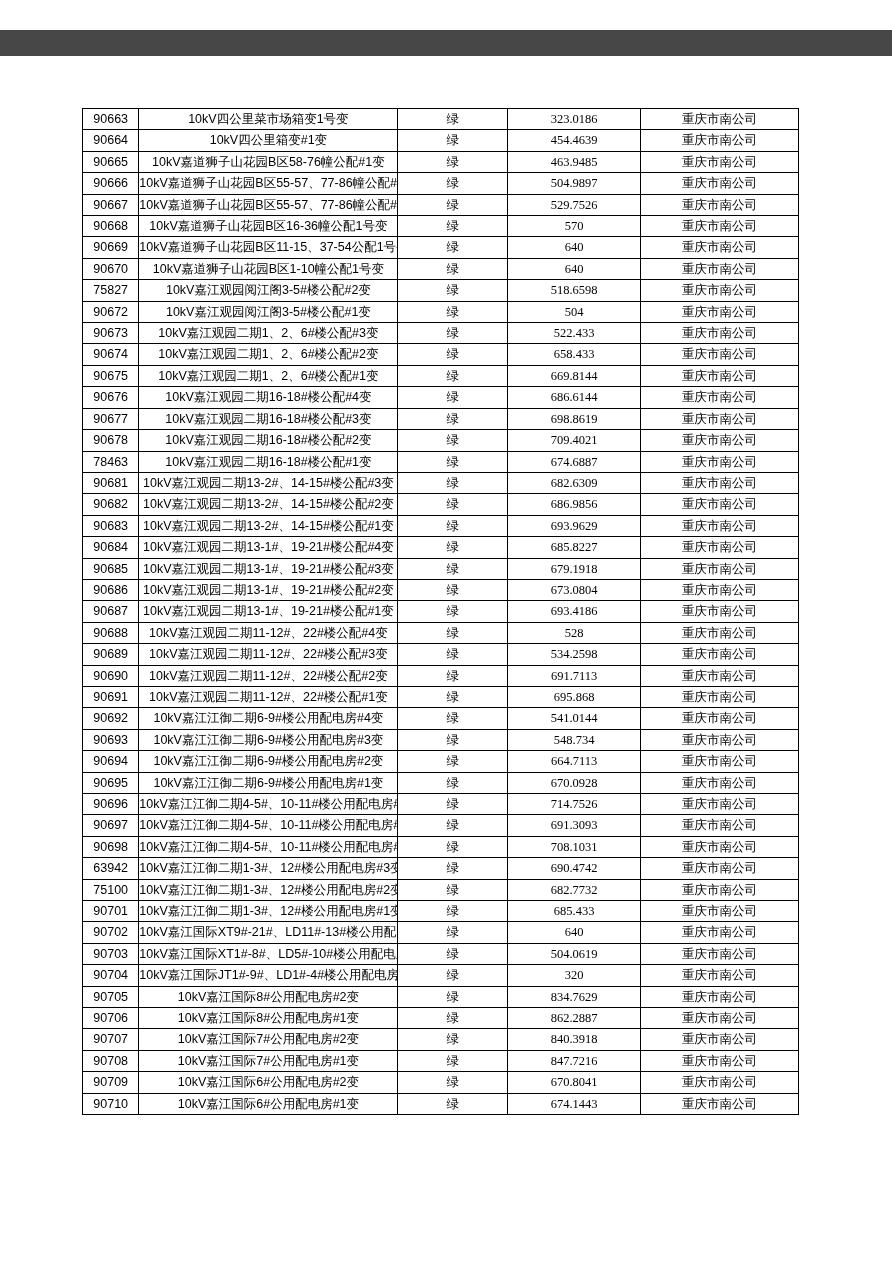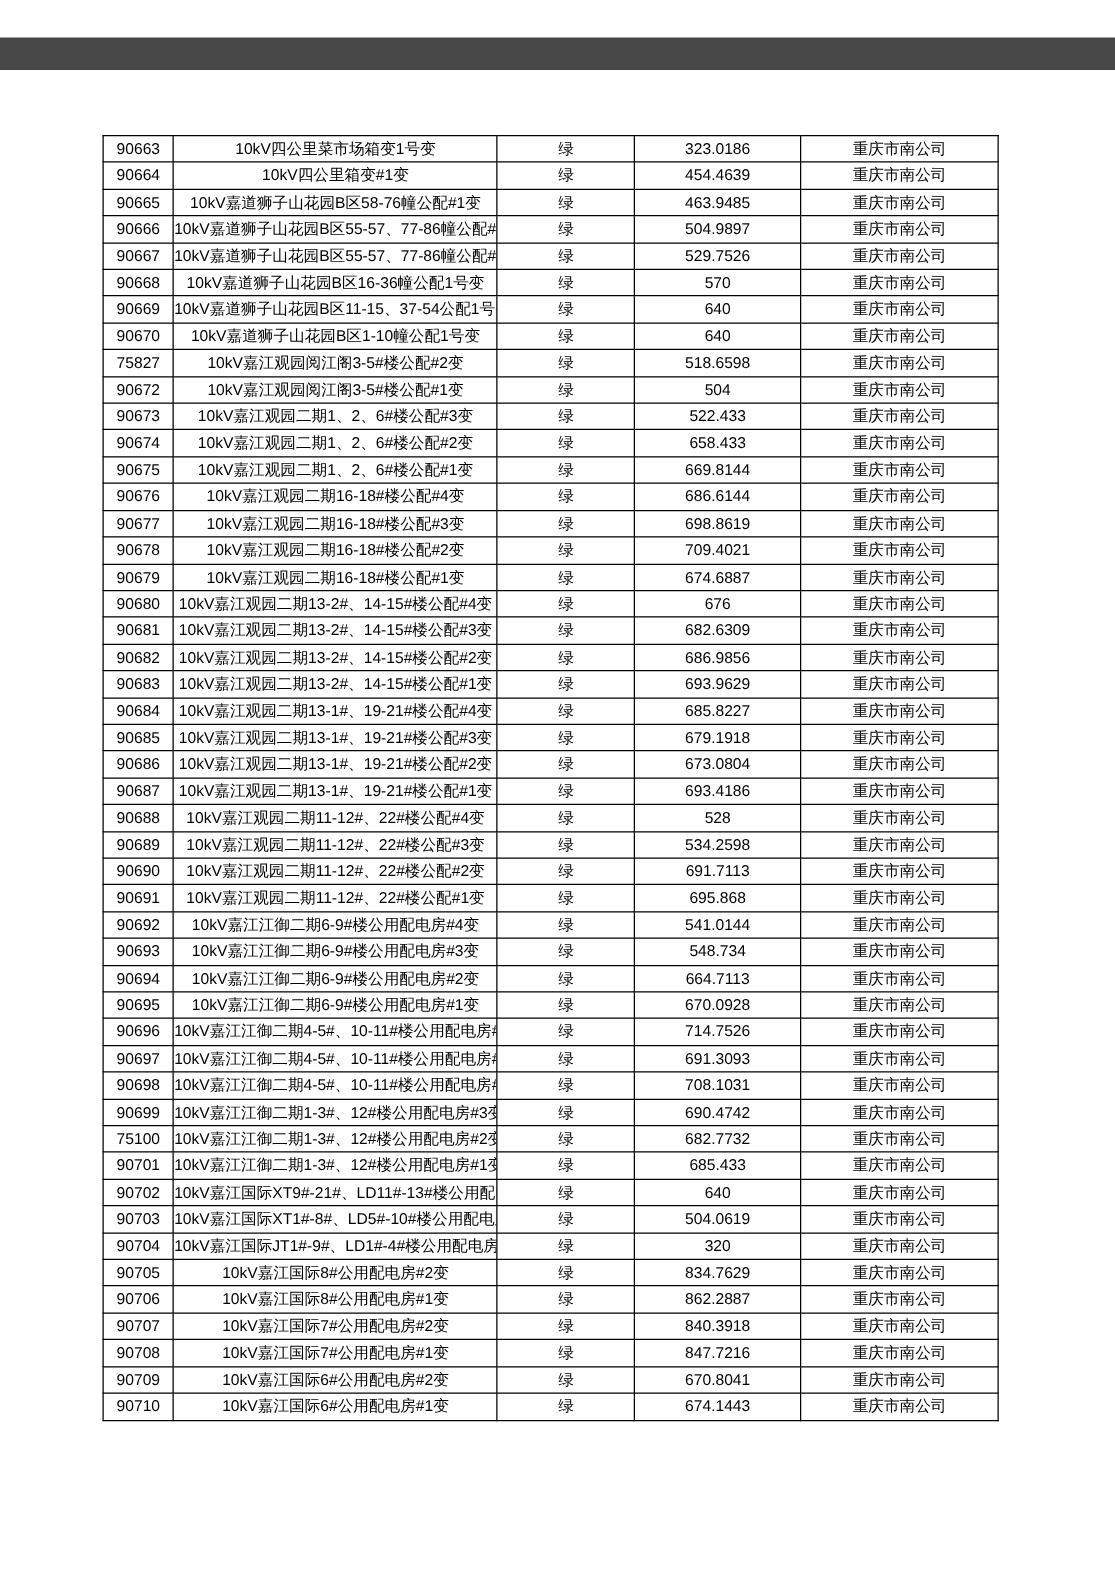--- a/index.html
+++ b/index.html
@@ -38,21 +38,21 @@
     line-height: 20.4px;
     color: #000000;
     text-align: center;
     white-space: nowrap;
     overflow: hidden;
     box-sizing: border-box;
   }
   .col-id      { width: 55px;  }
   .col-name    { width: 253px; }
   .col-status  { width: 107px; }
-  .col-value   { width: 130px; }
+  .col-value   { width: 130px; font-family: Liberation Serif, serif; }
   .col-company { width: 154px; }
 </style>
 </head>
 <body>
 
 <div class="top-bar"></div>
 
 <div class="sheet">
   <table class="grid">
     <colgroup>
@@ -169,31 +169,24 @@
           <td class="col-company">重庆市南公司</td>
         </tr>
         <tr>
           <td class="col-id">90678</td>
           <td class="col-name">10kV嘉江观园二期16-18#楼公配#2变</td>
           <td class="col-status">绿</td>
           <td class="col-value">709.4021</td>
           <td class="col-company">重庆市南公司</td>
         </tr>
         <tr>
-          <td class="col-id">90679</td>
+          <td class="col-id">78463</td>
           <td class="col-name">10kV嘉江观园二期16-18#楼公配#1变</td>
           <td class="col-status">绿</td>
           <td class="col-value">674.6887</td>
-          <td class="col-company">重庆市南公司</td>
-        </tr>
-        <tr>
-          <td class="col-id">90680</td>
-          <td class="col-name">10kV嘉江观园二期13-2#、14-15#楼公配#4变</td>
-          <td class="col-status">绿</td>
-          <td class="col-value">676</td>
           <td class="col-company">重庆市南公司</td>
         </tr>
         <tr>
           <td class="col-id">90681</td>
           <td class="col-name">10kV嘉江观园二期13-2#、14-15#楼公配#3变</td>
           <td class="col-status">绿</td>
           <td class="col-value">682.6309</td>
           <td class="col-company">重庆市南公司</td>
         </tr>
         <tr>
@@ -309,21 +302,21 @@
           <td class="col-company">重庆市南公司</td>
         </tr>
         <tr>
           <td class="col-id">90698</td>
           <td class="col-name">10kV嘉江江御二期4-5#、10-11#楼公用配电房#1变</td>
           <td class="col-status">绿</td>
           <td class="col-value">708.1031</td>
           <td class="col-company">重庆市南公司</td>
         </tr>
         <tr>
-          <td class="col-id">90699</td>
+          <td class="col-id">63942</td>
           <td class="col-name">10kV嘉江江御二期1-3#、12#楼公用配电房#3变</td>
           <td class="col-status">绿</td>
           <td class="col-value">690.4742</td>
           <td class="col-company">重庆市南公司</td>
         </tr>
         <tr>
           <td class="col-id">75100</td>
           <td class="col-name">10kV嘉江江御二期1-3#、12#楼公用配电房#2变</td>
           <td class="col-status">绿</td>
           <td class="col-value">682.7732</td>

